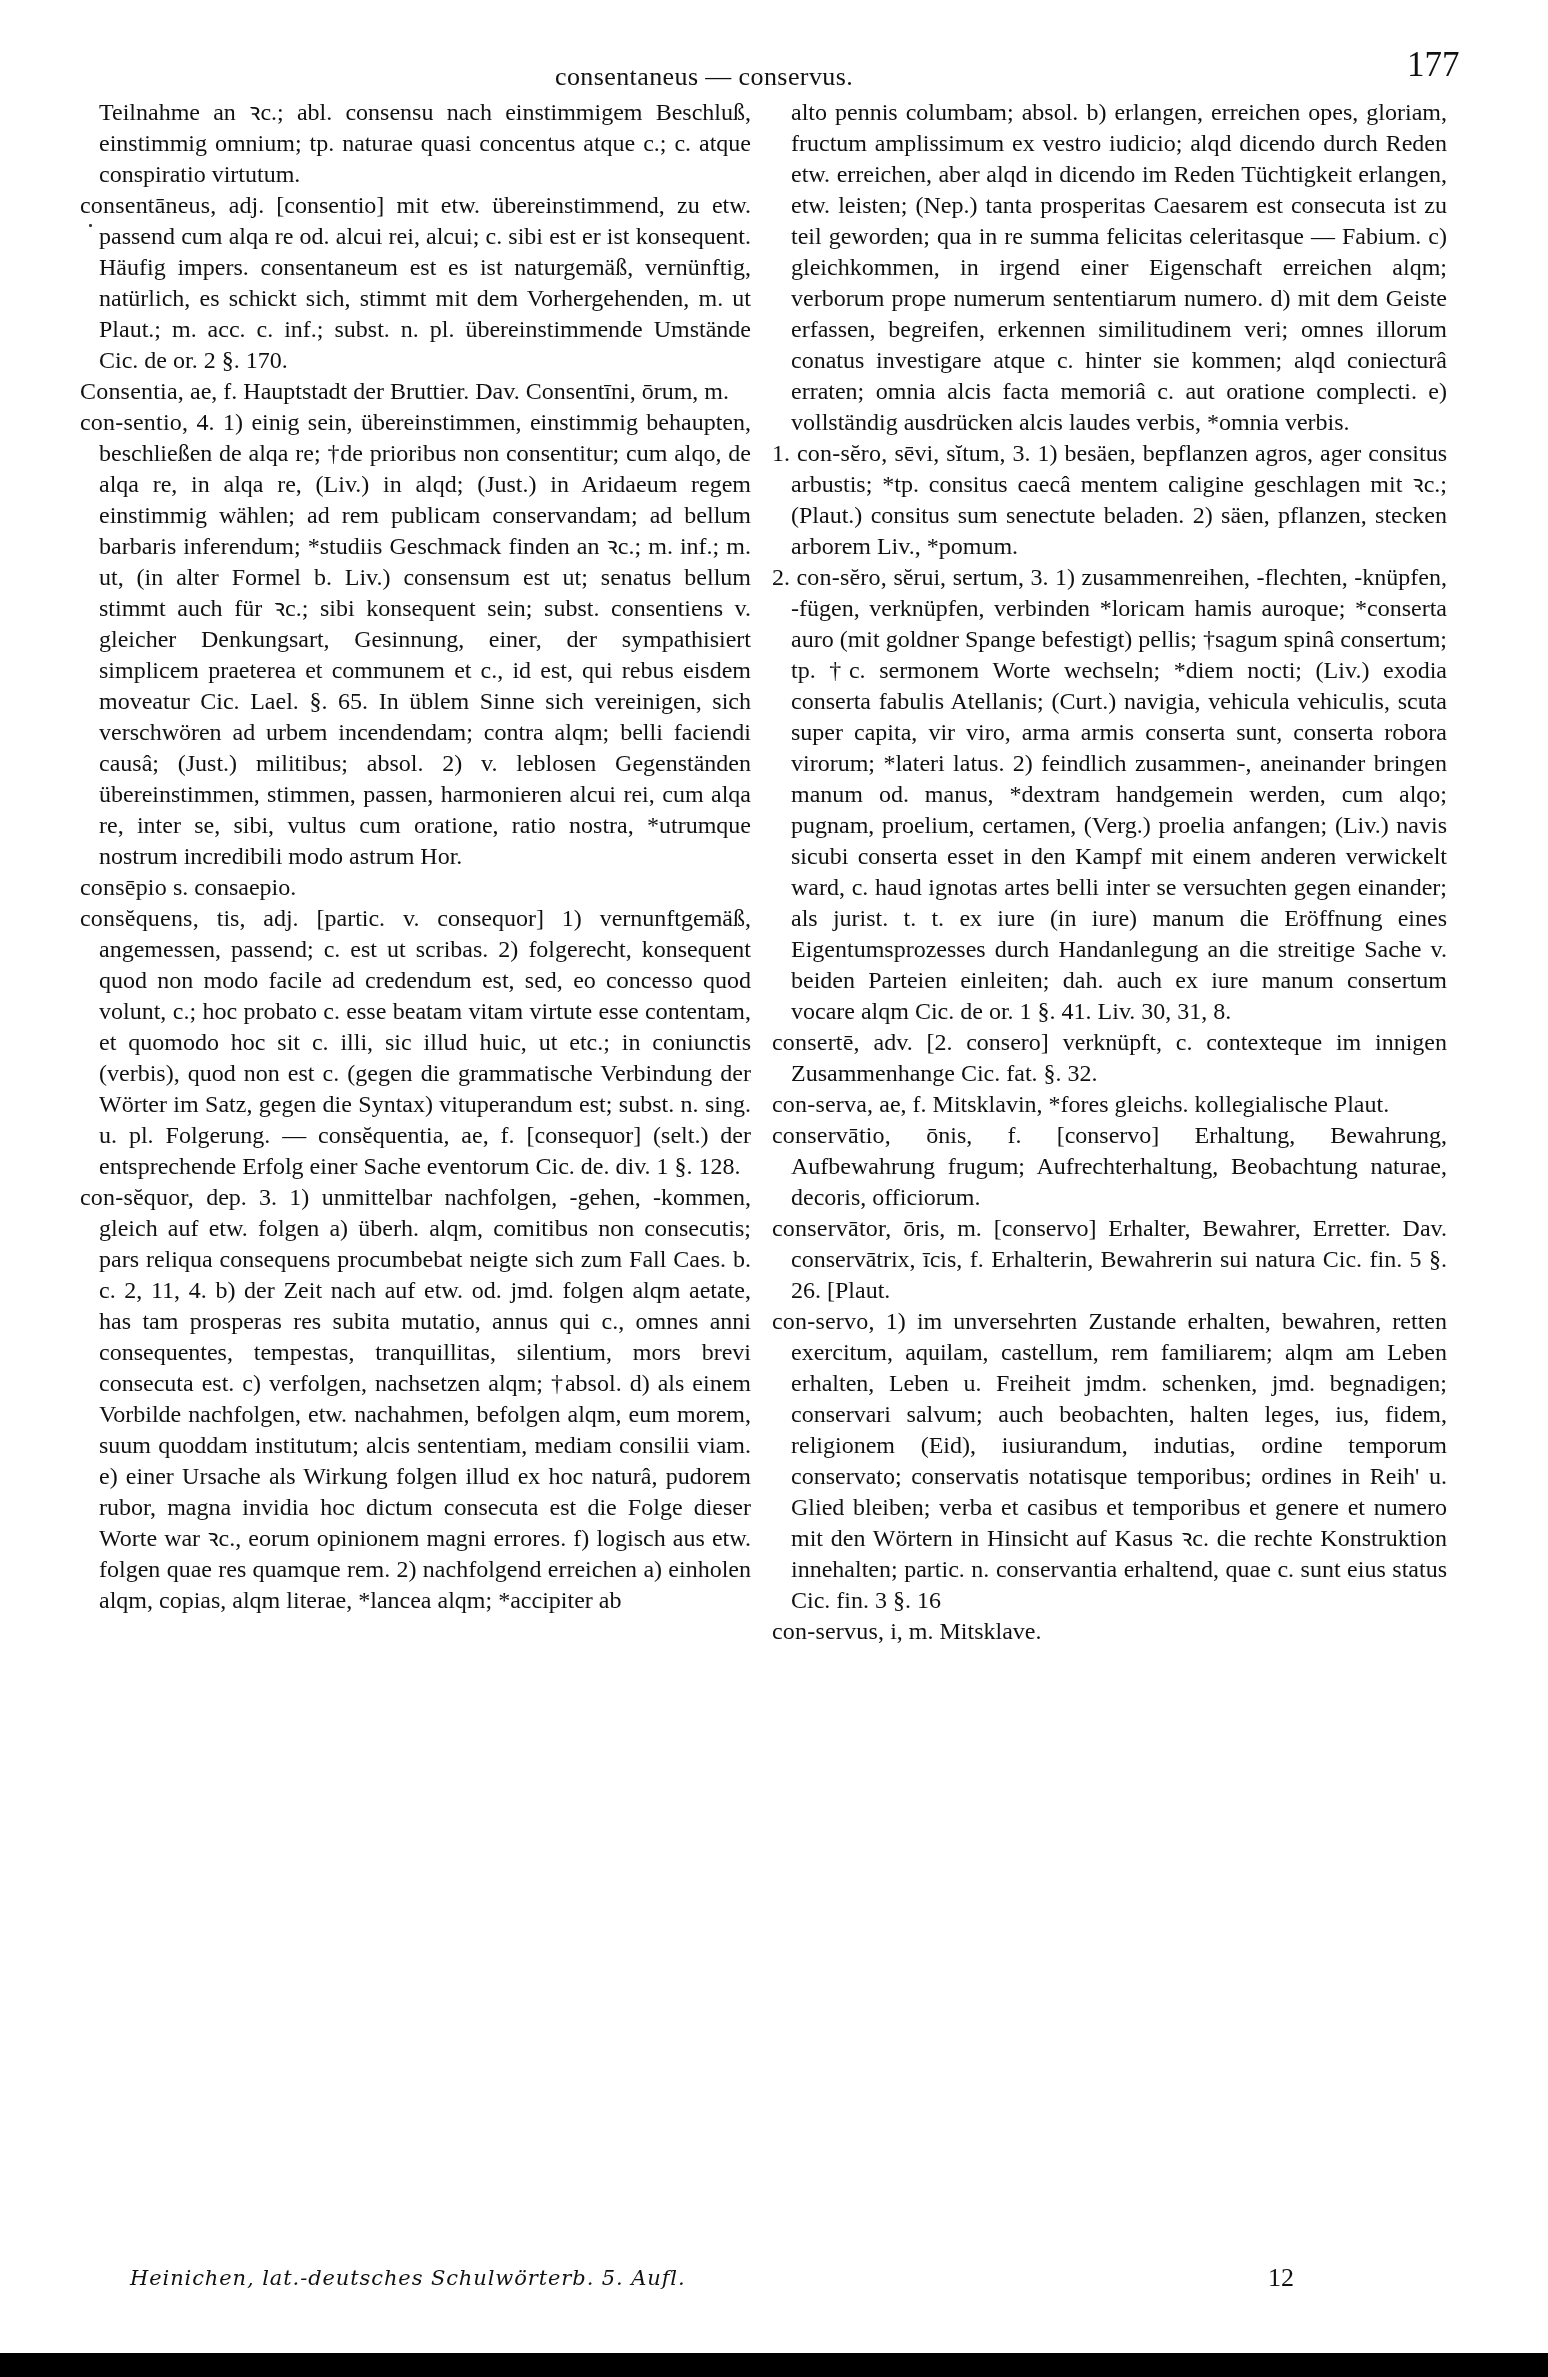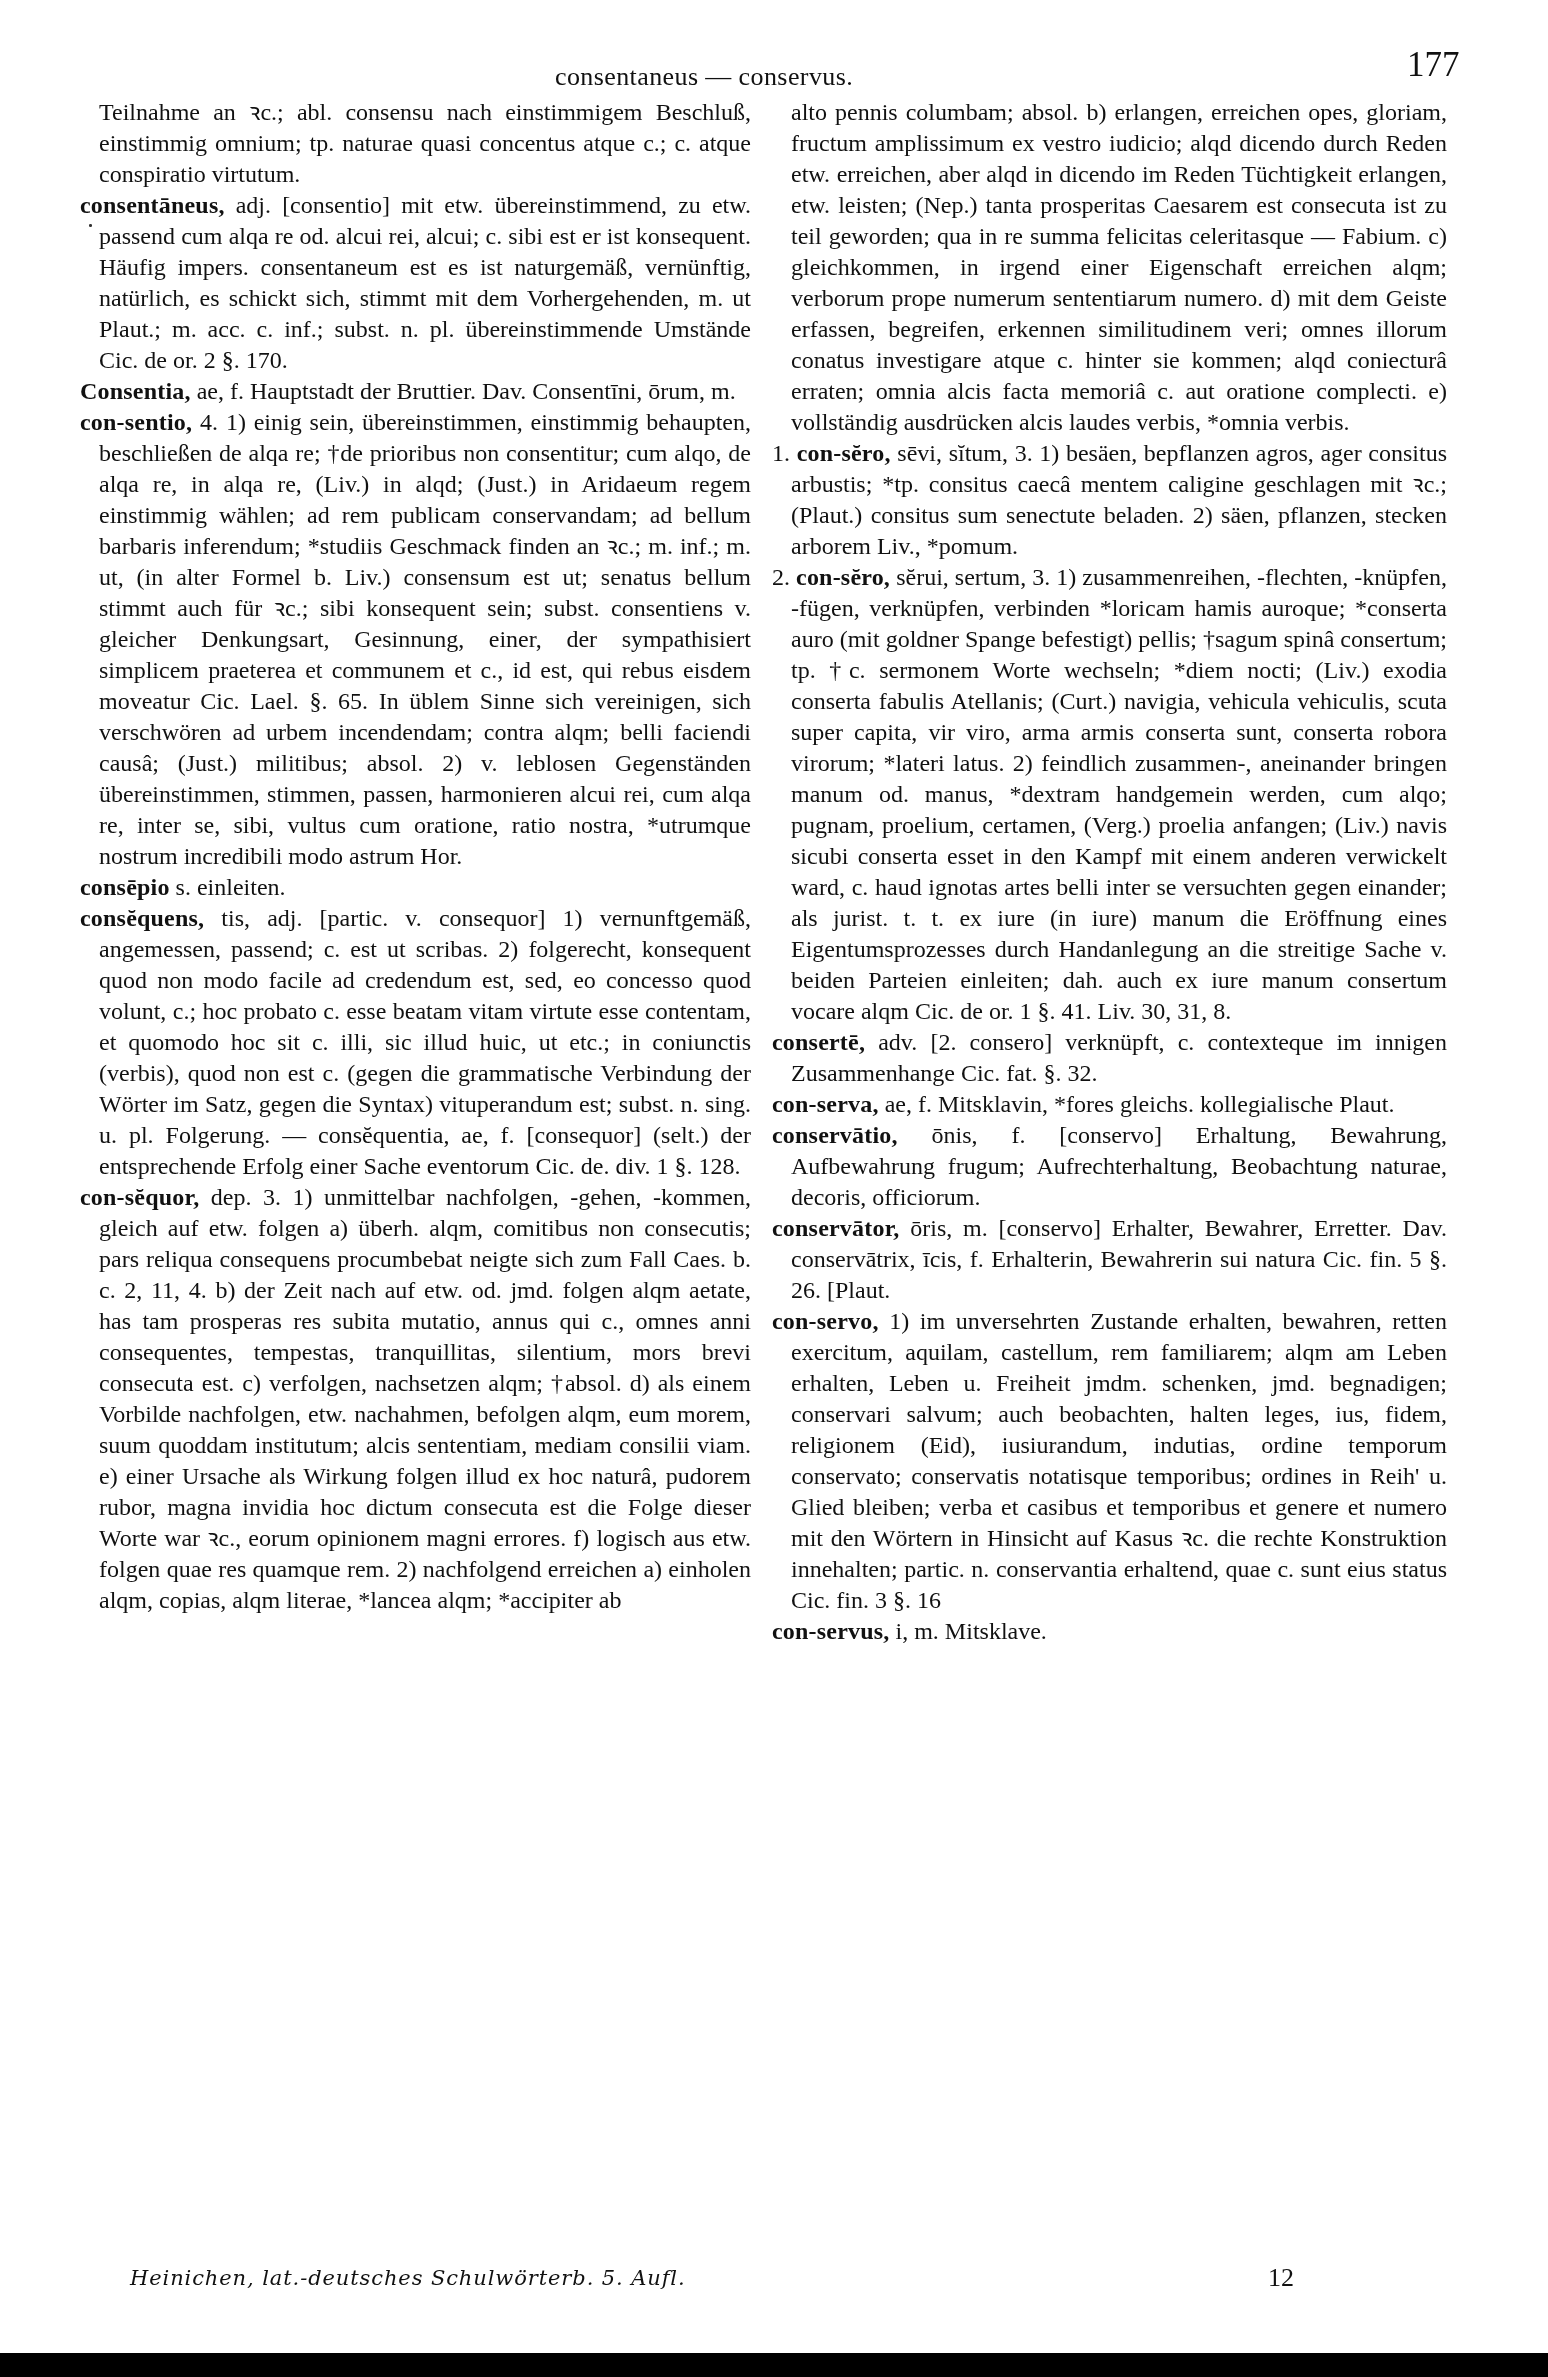--- a/index.html
+++ b/index.html
@@ -6,21 +6,21 @@
     body { width: 1549px; height: 2377px; position: relative; overflow: hidden;
            font-family: "Liberation Serif", "DejaVu Serif", serif; color: #111; }
     .page-header { position: absolute; top: 45px; left: 0; width: 1549px; height: 52px; }
     .running-head { position: absolute; left: 555px; top: 17px; font-size: 26px; letter-spacing: 0.4px; }
     .page-number { position: absolute; left: 1407px; top: 0px; font-size: 35px; }
     .column { position: absolute; top: 97px; font-size: 24px; line-height: 31px; text-align: justify; }
     .col-left { left: 80px; width: 671px; }
     .col-right { left: 772px; width: 675px; }
     .entry { margin: 0; padding-left: 19px; text-indent: -19px; }
     .entry.cont { padding-left: 19px; text-indent: 0; }
-    .hw { font-weight: bold; letter-spacing: 0.2px; }
+    .hw { font-weight: normal; letter-spacing: 0.2px; }
     .footer { position: absolute; top: 2266px; left: 0; width: 1549px; height: 35px; }
     .footer-note { position: absolute; left: 130px; top: 0; font-size: 21px; letter-spacing: 0.9px; font-family: "DejaVu Serif", serif; font-style: italic; }
     .signature-mark { position: absolute; left: 1260px; top: -3.5px; font-size: 26px; margin-left: 8px; }
     .scan-edge { position: absolute; left: 0; top: 2353px; width: 1549px; height: 24px; background: #000; }
     .dot-mark { position: absolute; left: 89px; top: 224px; width: 2.6px; height: 2.6px; background: #333; border-radius: 50%; }
   </style>
 </head>
 <body>
 
 <div class="page-header">
@@ -28,21 +28,21 @@
   <span class="page-number">177</span>
 </div>
 
 <div class="dot-mark"></div>
 
 <div class="column col-left" id="col-left">
     <p class="entry cont"><span>Teilnahme an ꝛc.; abl. consensu nach einstimmigem Beschluß, einstimmig omnium; tp. naturae quasi concentus atque c.; c. atque conspiratio virtutum.</span></p>
     <p class="entry"><span class="hw">consentāneus,</span> <span>adj. [consentio] mit etw. übereinstimmend, zu etw. passend cum alqa re od. alcui rei, alcui; c. sibi est er ist konsequent. Häufig impers. consentaneum est es ist naturgemäß, vernünftig, natürlich, es schickt sich, stimmt mit dem Vorhergehenden, m. ut Plaut.; m. acc. c. inf.; subst. n. pl. übereinstimmende Umstände Cic. de or. 2 §. 170.</span></p>
     <p class="entry"><span class="hw">Consentia,</span> <span>ae, f. Hauptstadt der Bruttier. Dav. Consentīni, ōrum, m.</span></p>
     <p class="entry"><span class="hw">con-sentio,</span> <span>4. 1) einig sein, übereinstimmen, einstimmig behaupten, beschließen de alqa re; †de prioribus non consentitur; cum alqo, de alqa re, in alqa re, (Liv.) in alqd; (Just.) in Aridaeum regem einstimmig wählen; ad rem publicam conservandam; ad bellum barbaris inferendum; *studiis Geschmack finden an ꝛc.; m. inf.; m. ut, (in alter Formel b. Liv.) consensum est ut; senatus bellum stimmt auch für ꝛc.; sibi konsequent sein; subst. consentiens v. gleicher Denkungsart, Gesinnung, einer, der sympathisiert simplicem praeterea et communem et c., id est, qui rebus eisdem moveatur Cic. Lael. §. 65. In üblem Sinne sich vereinigen, sich verschwören ad urbem incendendam; contra alqm; belli faciendi causâ; (Just.) militibus; absol. 2) v. leblosen Gegenständen übereinstimmen, stimmen, passen, harmonieren alcui rei, cum alqa re, inter se, sibi, vultus cum oratione, ratio nostra, *utrumque nostrum incredibili modo astrum Hor.</span></p>
-    <p class="entry"><span class="hw">consēpio</span> <span>s. einleiten.</span></p>
+    <p class="entry"><span class="hw">consēpio</span> <span>s. consaepio.</span></p>
     <p class="entry"><span class="hw">consĕquens,</span> <span>tis, adj. [partic. v. consequor] 1) vernunftgemäß, angemessen, passend; c. est ut scribas. 2) folgerecht, konsequent quod non modo facile ad credendum est, sed, eo concesso quod volunt, c.; hoc probato c. esse beatam vitam virtute esse contentam, et quomodo hoc sit c. illi, sic illud huic, ut etc.; in coniunctis (verbis), quod non est c. (gegen die grammatische Verbindung der Wörter im Satz, gegen die Syntax) vituperandum est; subst. n. sing. u. pl. Folgerung. — consĕquentia, ae, f. [consequor] (selt.) der entsprechende Erfolg einer Sache eventorum Cic. de. div. 1 §. 128.</span></p>
     <p class="entry"><span class="hw">con-sĕquor,</span> <span>dep. 3. 1) unmittelbar nachfolgen, -gehen, -kommen, gleich auf etw. folgen a) überh. alqm, comitibus non consecutis; pars reliqua consequens procumbebat neigte sich zum Fall Caes. b. c. 2, 11, 4. b) der Zeit nach auf etw. od. jmd. folgen alqm aetate, has tam prosperas res subita mutatio, annus qui c., omnes anni consequentes, tempestas, tranquillitas, silentium, mors brevi consecuta est. c) verfolgen, nachsetzen alqm; †absol. d) als einem Vorbilde nachfolgen, etw. nachahmen, befolgen alqm, eum morem, suum quoddam institutum; alcis sententiam, mediam consilii viam. e) einer Ursache als Wirkung folgen illud ex hoc naturâ, pudorem rubor, magna invidia hoc dictum consecuta est die Folge dieser Worte war ꝛc., eorum opinionem magni errores. f) logisch aus etw. folgen quae res quamque rem. 2) nachfolgend erreichen a) einholen alqm, copias, alqm literae, *lancea alqm; *accipiter ab</span></p>
   </div>
 <div class="column col-right" id="col-right">
     <p class="entry cont"><span>alto pennis columbam; absol. b) erlangen, erreichen opes, gloriam, fructum amplissimum ex vestro iudicio; alqd dicendo durch Reden etw. erreichen, aber alqd in dicendo im Reden Tüchtigkeit erlangen, etw. leisten; (Nep.) tanta prosperitas Caesarem est consecuta ist zu teil geworden; qua in re summa felicitas celeritasque — Fabium. c) gleichkommen, in irgend einer Eigenschaft erreichen alqm; verborum prope numerum sententiarum numero. d) mit dem Geiste erfassen, begreifen, erkennen similitudinem veri; omnes illorum conatus investigare atque c. hinter sie kommen; alqd coniecturâ erraten; omnia alcis facta memoriâ c. aut oratione complecti. e) vollständig ausdrücken alcis laudes verbis, *omnia verbis.</span></p>
     <p class="entry"><span>1. </span><span class="hw">con-sĕro,</span> <span>sēvi, sĭtum, 3. 1) besäen, bepflanzen agros, ager consitus arbustis; *tp. consitus caecâ mentem caligine geschlagen mit ꝛc.; (Plaut.) consitus sum senectute beladen. 2) säen, pflanzen, stecken arborem Liv., *pomum.</span></p>
     <p class="entry"><span>2. </span><span class="hw">con-sĕro,</span> <span>sĕrui, sertum, 3. 1) zusammenreihen, -flechten, -knüpfen, -fügen, verknüpfen, verbinden *loricam hamis auroque; *conserta auro (mit goldner Spange befestigt) pellis; †sagum spinâ consertum; tp. †c. sermonem Worte wechseln; *diem nocti; (Liv.) exodia conserta fabulis Atellanis; (Curt.) navigia, vehicula vehiculis, scuta super capita, vir viro, arma armis conserta sunt, conserta robora virorum; *lateri latus. 2) feindlich zusammen-, aneinander bringen manum od. manus, *dextram handgemein werden, cum alqo; pugnam, proelium, certamen, (Verg.) proelia anfangen; (Liv.) navis sicubi conserta esset in den Kampf mit einem anderen verwickelt ward, c. haud ignotas artes belli inter se versuchten gegen einander; als jurist. t. t. ex iure (in iure) manum die Eröffnung eines Eigentumsprozesses durch Handanlegung an die streitige Sache v. beiden Parteien einleiten; dah. auch ex iure manum consertum vocare alqm Cic. de or. 1 §. 41. Liv. 30, 31, 8.</span></p>
     <p class="entry"><span class="hw">consertē,</span> <span>adv. [2. consero] verknüpft, c. contexteque im innigen Zusammenhange Cic. fat. §. 32.</span></p>
     <p class="entry"><span class="hw">con-serva,</span> <span>ae, f. Mitsklavin, *fores gleichs. kollegialische Plaut.</span></p>
     <p class="entry"><span class="hw">conservātio,</span> <span>ōnis, f. [conservo] Erhaltung, Bewahrung, Aufbewahrung frugum; Aufrechterhaltung, Beobachtung naturae, decoris, officiorum.</span></p>

